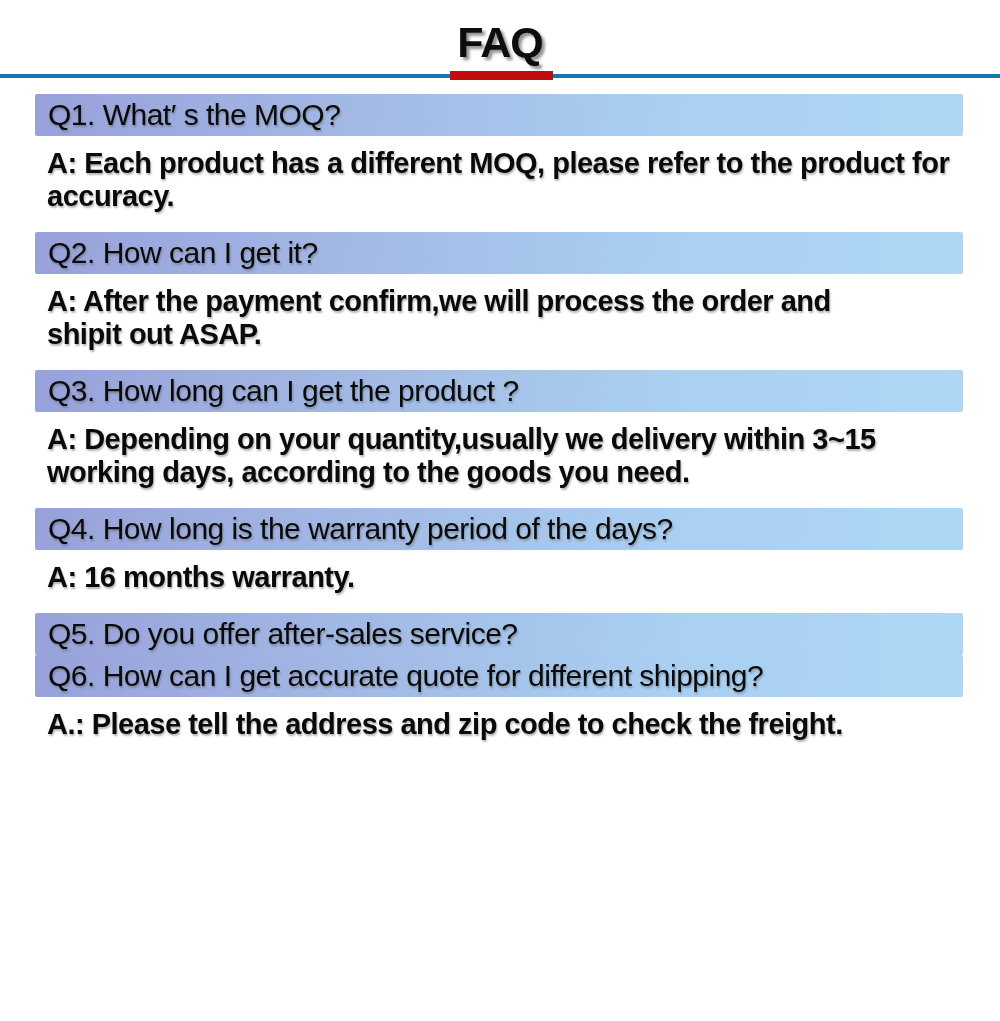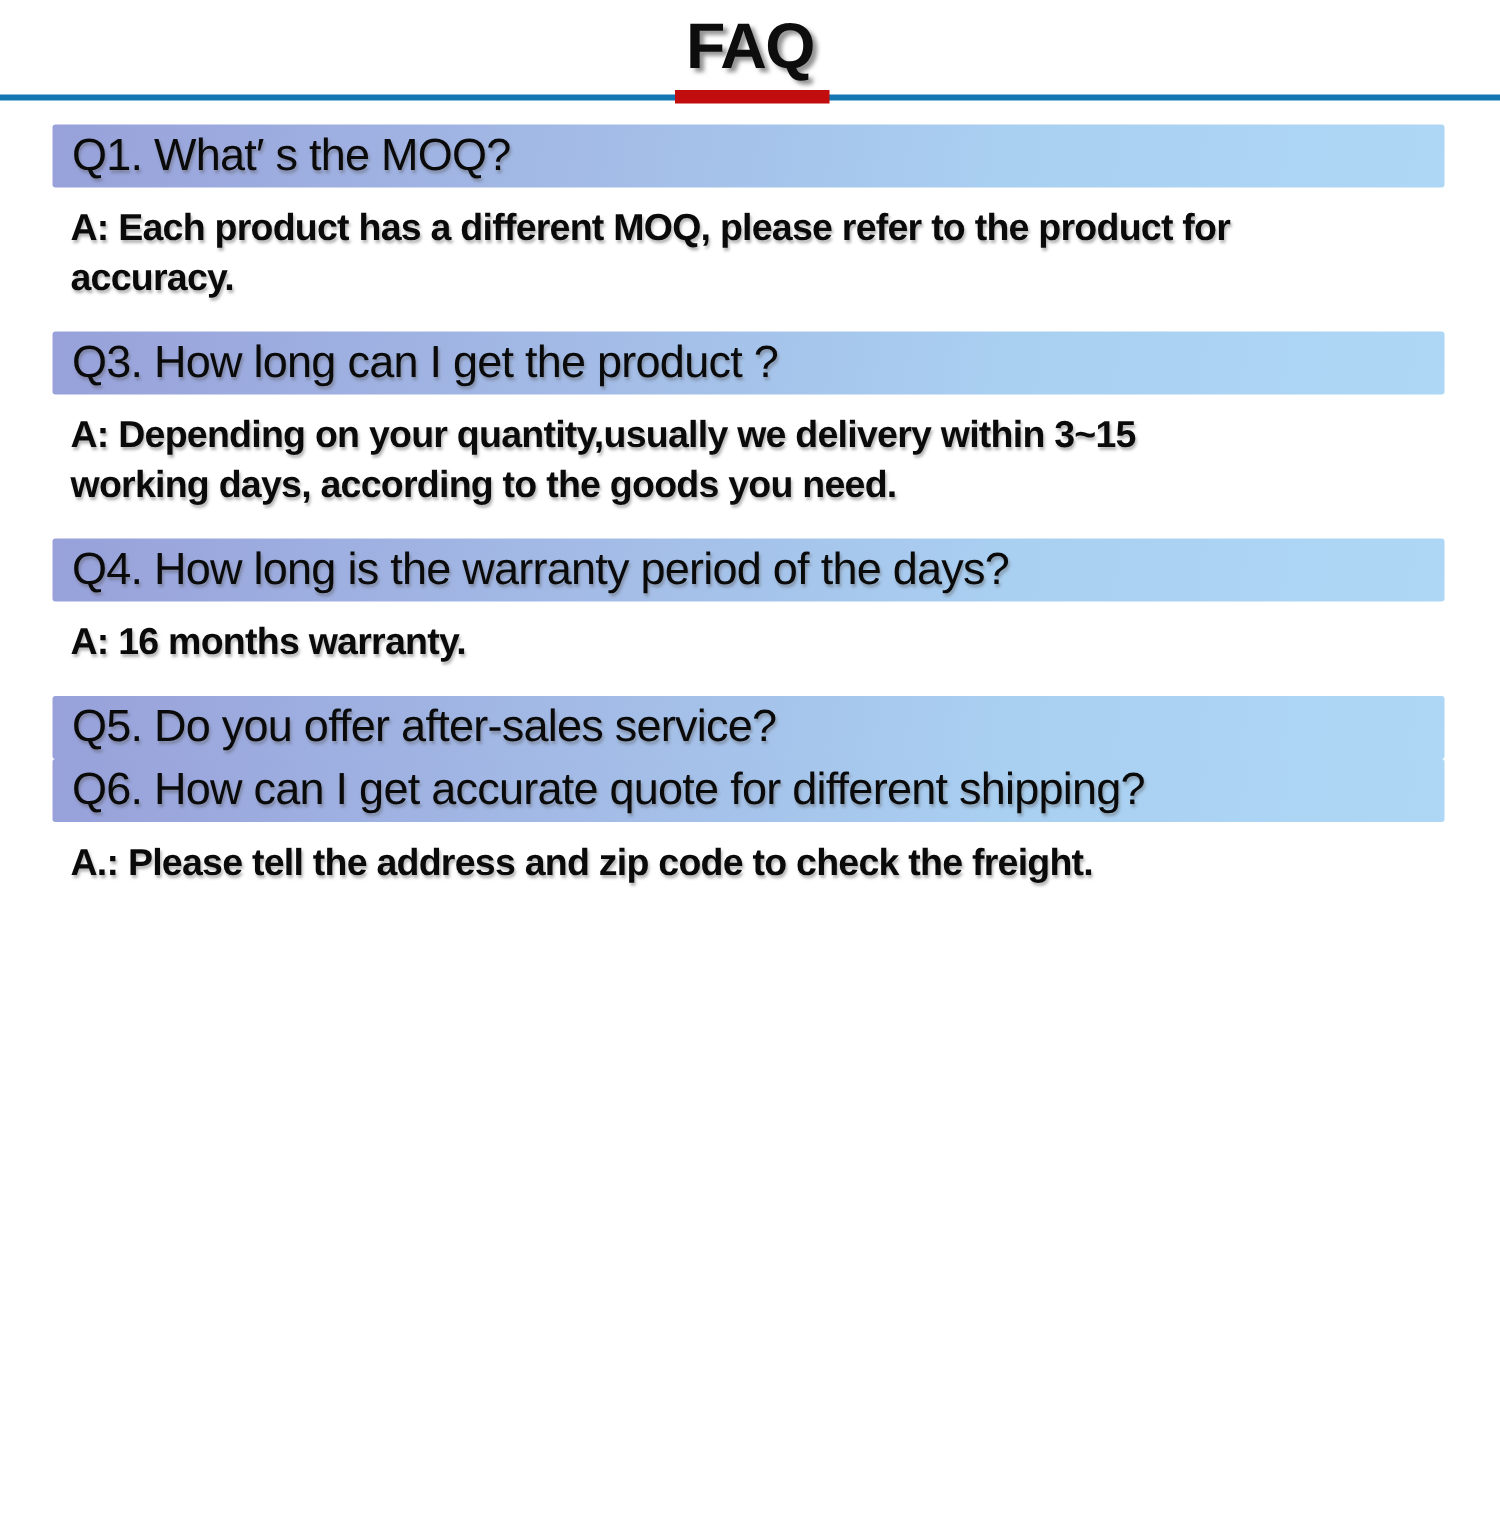--- a/index.html
+++ b/index.html
@@ -8,42 +8,42 @@
     font-family:"Liberation Sans","DejaVu Sans",sans-serif;
     color:#0a0a0a;
   }
   
   .header{padding-top:6px;}
   .page-title{
     text-align:center;
     font-size:43px;font-weight:bold;letter-spacing:-1px;
     color:#0d0d0d;
     text-shadow:3px 3px 3px rgba(110,110,110,.75);
-    line-height:50px;height:52px;
+    line-height:50px;height:52px;margin-top:11px;
   }
   .rule-wrap{position:relative;height:10px;margin-top:2px;}
   .blue-line{position:absolute;left:0;right:0;top:3px;height:4px;background:#1576b4;}
   .red-bar{position:absolute;left:450px;top:0;width:103px;height:9px;background:#c10d0d;}
   
   .faq-list{padding-top:13px;}
   .q-bar{
     margin:0 37px 0 35px;
     height:42px;border-radius:2px;
     background:linear-gradient(100deg,#98a1da 0%,#a3bbe6 38%,#a9cff1 68%,#aed7f5 100%);
     display:flex;align-items:center;
     padding-left:13px;
   }
   .q-text{
     font-size:30px;font-weight:normal;letter-spacing:-0.5px;
     color:#0a0a0a;
     text-shadow:1px 2px 2px rgba(90,90,90,.45);
   }
   .a-text{
     margin:11px 40px 19px 47px;
-    font-size:25px;font-weight:bold;letter-spacing:-0.5px;
+    font-size:29px;font-weight:bold;letter-spacing:-0.5px;
     line-height:33px;
     color:#0a0a0a;
     text-shadow:1px 2px 2px rgba(90,90,90,.45);
     white-space:pre-line;
   }
 </style>
 </head>
 <body>
 
 <div class="header">
@@ -58,20 +58,25 @@
 
   <div class="faq-item">
     <div class="q-bar">
       <span class="q-text">Q1. What′ s the MOQ?</span>
     </div>
     <div class="a-text">A: Each product has a different MOQ, please refer to the product for
 accuracy.</div>
   </div>
 
   <div class="faq-item">
+    <div class="q-bar">
+      <span class="q-text">Q2. How can I get it?</span>
+    </div>
+    <div class="a-text">A: After the payment confirm,we will process the order and
+shipit out ASAP.</div>
   </div>
 
   <div class="faq-item">
     <div class="q-bar">
       <span class="q-text">Q3. How long can I get the product ?</span>
     </div>
     <div class="a-text">A: Depending on your quantity,usually we delivery within 3~15
 working days, according to the goods you need.</div>
   </div>
 

